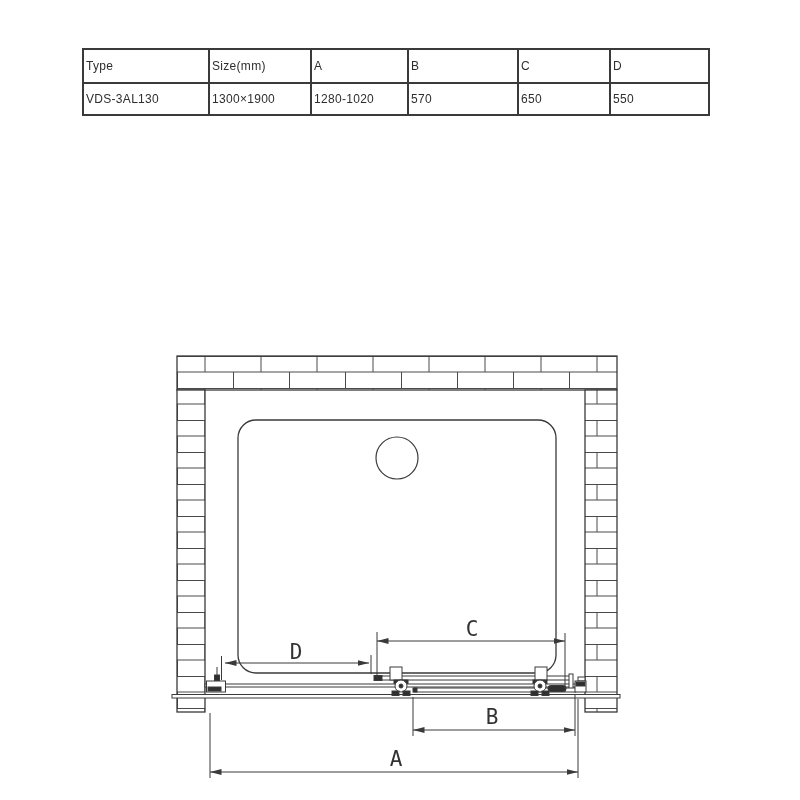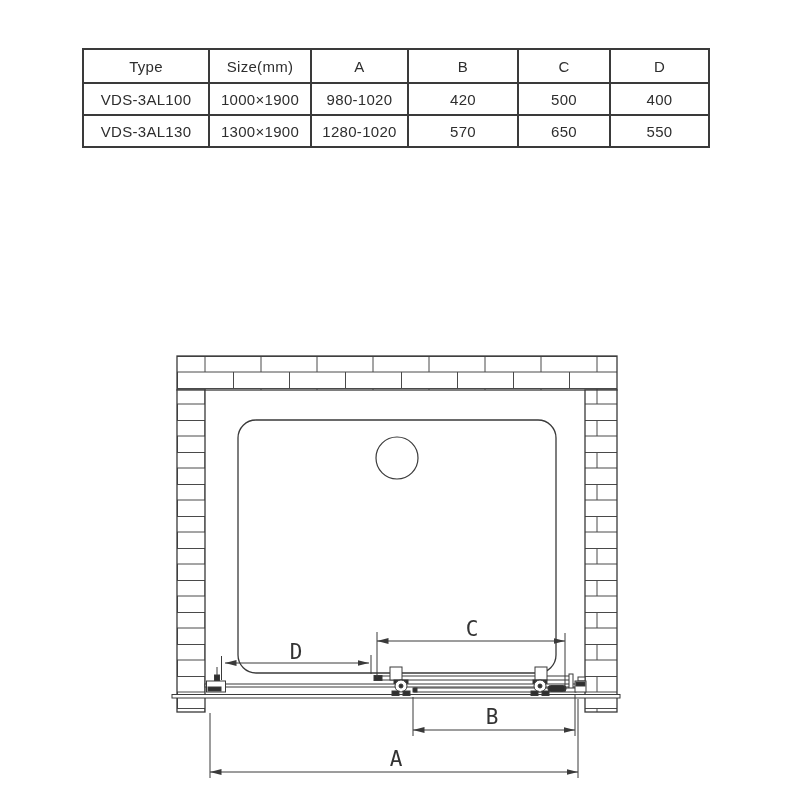--- a/index.html
+++ b/index.html
@@ -14,23 +14,23 @@
   .spec-table-wrap {
     position: absolute;
     left: 82px; top: 48px;
   }
   table.spec {
     border-collapse: collapse;
     table-layout: fixed;
   }
   table.spec th, table.spec td {
     border: 2px solid #3a3a3a;
-    text-align: center;
+    text-align: left;
     vertical-align: middle;
-    font-size: 15px;
+    font-size: 12px;
     color: #2e2e2e;
     font-weight: normal;
     height: 32px;
     padding: 0 2px;
     letter-spacing: 0.3px;
   }
   table.spec th { height: 34px; }
   col.c-type { width: 126px; }
   col.c-size { width: 102px; }
   col.c-a    { width: 97px;  }
@@ -66,28 +66,20 @@
       <tr>
         <th>Type</th>
         <th>Size(mm)</th>
         <th>A</th>
         <th>B</th>
         <th>C</th>
         <th>D</th>
       </tr>
     </thead>
     <tbody>
-      <tr>
-        <td>VDS-3AL100</td>
-        <td>1000×1900</td>
-        <td>980-1020</td>
-        <td>420</td>
-        <td>500</td>
-        <td>400</td>
-      </tr>
       <tr>
         <td>VDS-3AL130</td>
         <td>1300×1900</td>
         <td>1280-1020</td>
         <td>570</td>
         <td>650</td>
         <td>550</td>
       </tr>
     </tbody>
   </table>

